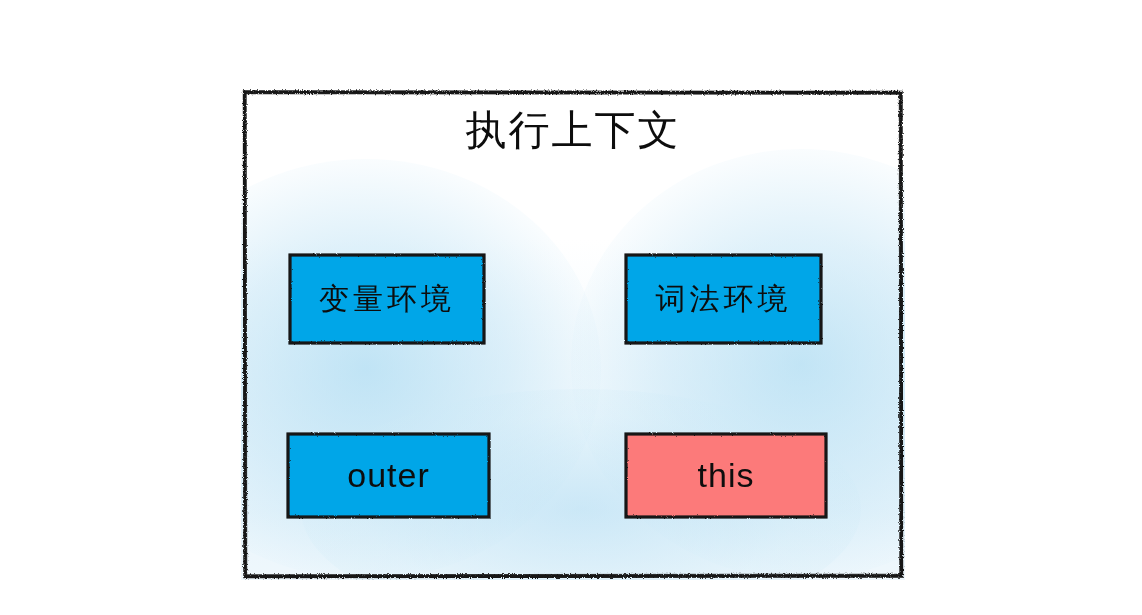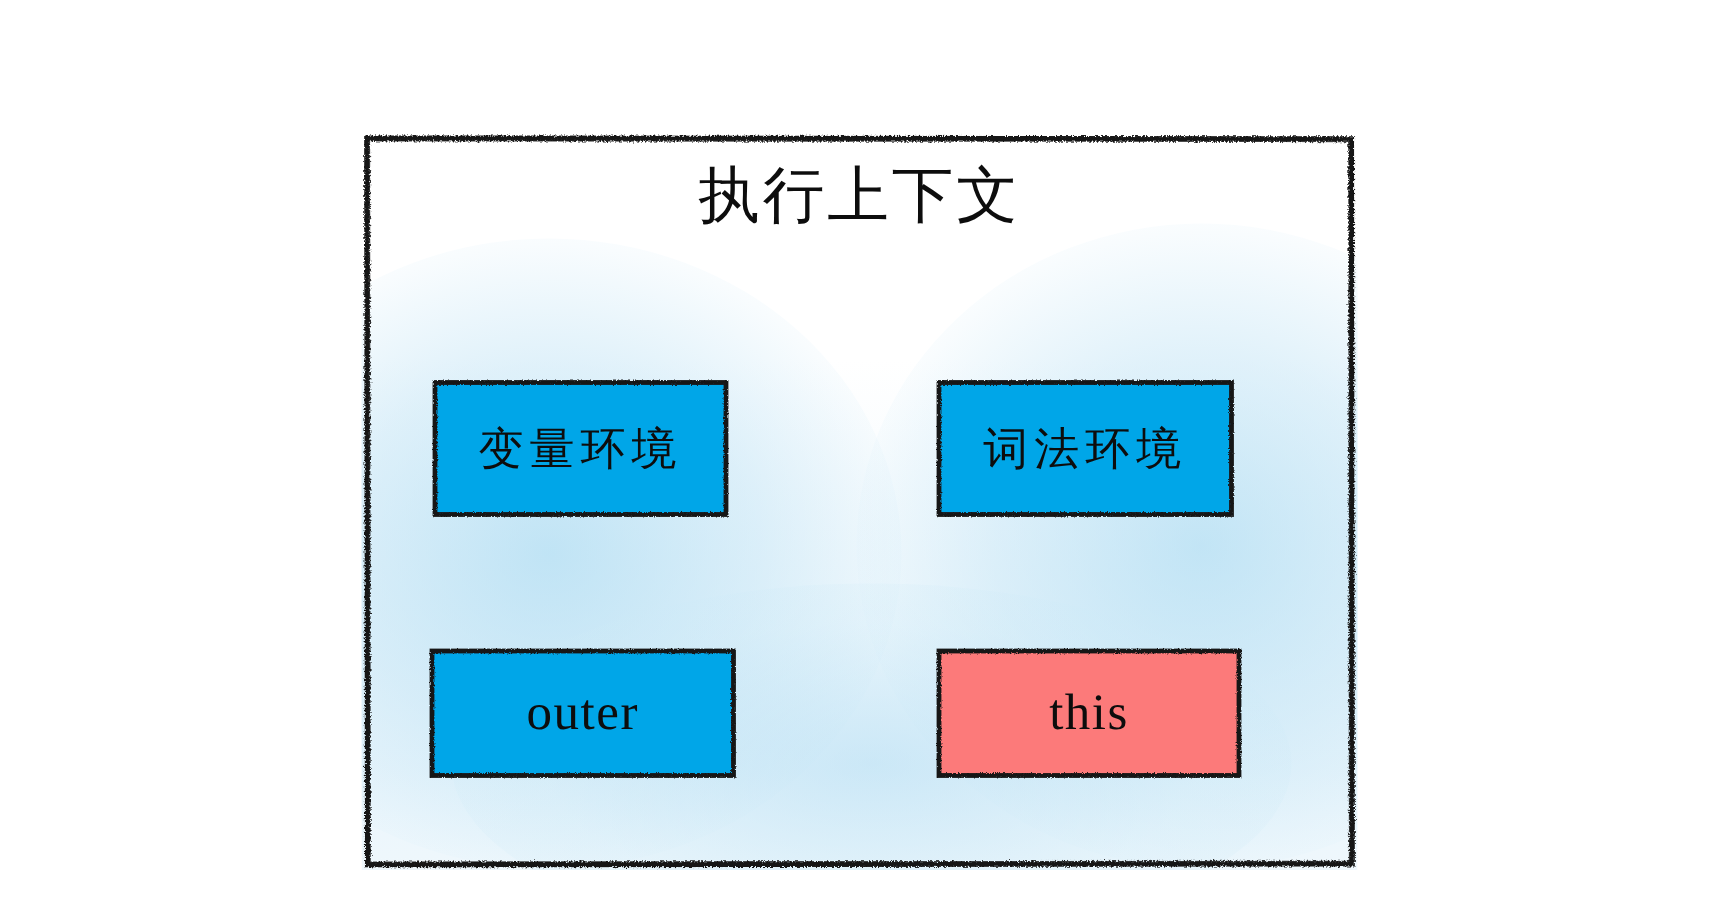--- a/index.html
+++ b/index.html
@@ -136,21 +136,21 @@
     white-space: nowrap;
   }
   .label-cjk {
     font-size: 30px;
     letter-spacing: 4px;
     font-family: "DejaVu Sans", "Liberation Sans", sans-serif;
   }
   .label-latin {
     font-size: 34px;
     letter-spacing: 1px;
-    font-family: Liberation Serif, serif;
+    font-family: Liberation Sans, sans-serif;
   }
 
   
   #box-variable-env  { left: 47px;  top: 164px; width: 198px; height: 92px; }
   #box-lexical-env   { left: 383px; top: 164px; width: 199px; height: 92px; }
   #box-outer         { left: 45px;  top: 343px; width: 205px; height: 87px; }
   #box-this          { left: 383px; top: 343px; width: 204px; height: 87px; border-radius: 32px; }
 </style>
 </head>
 <body>

